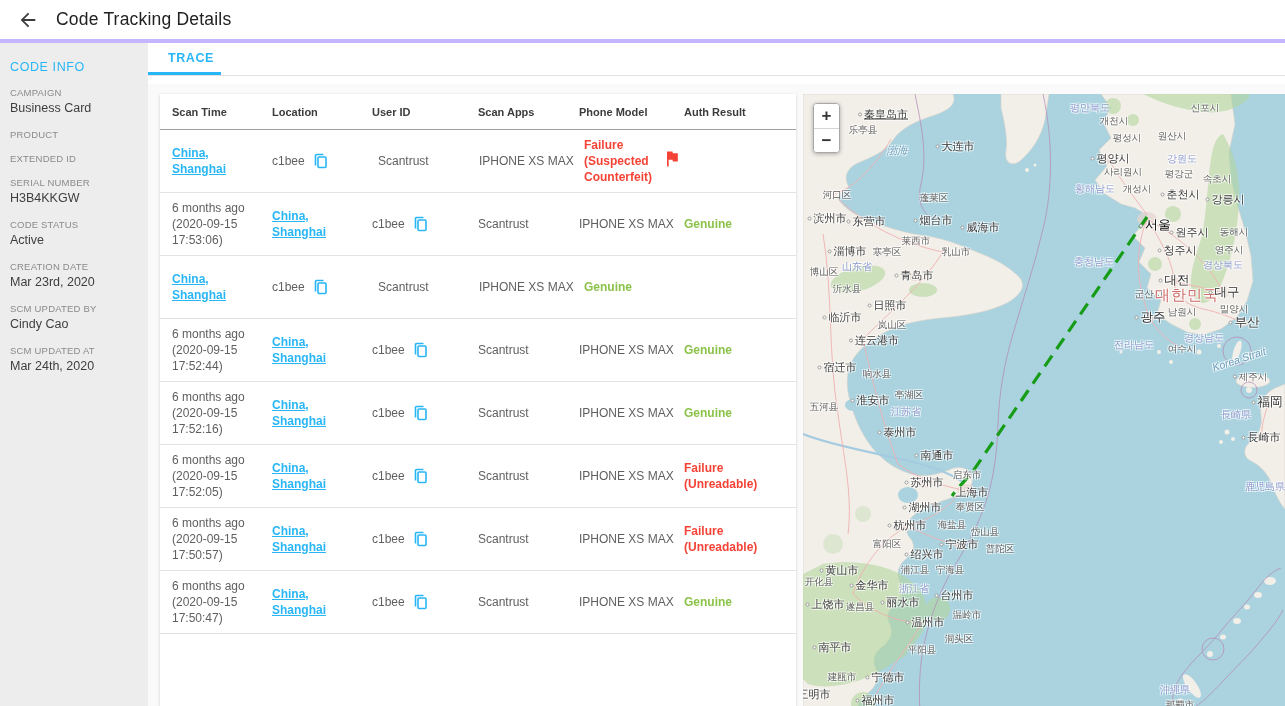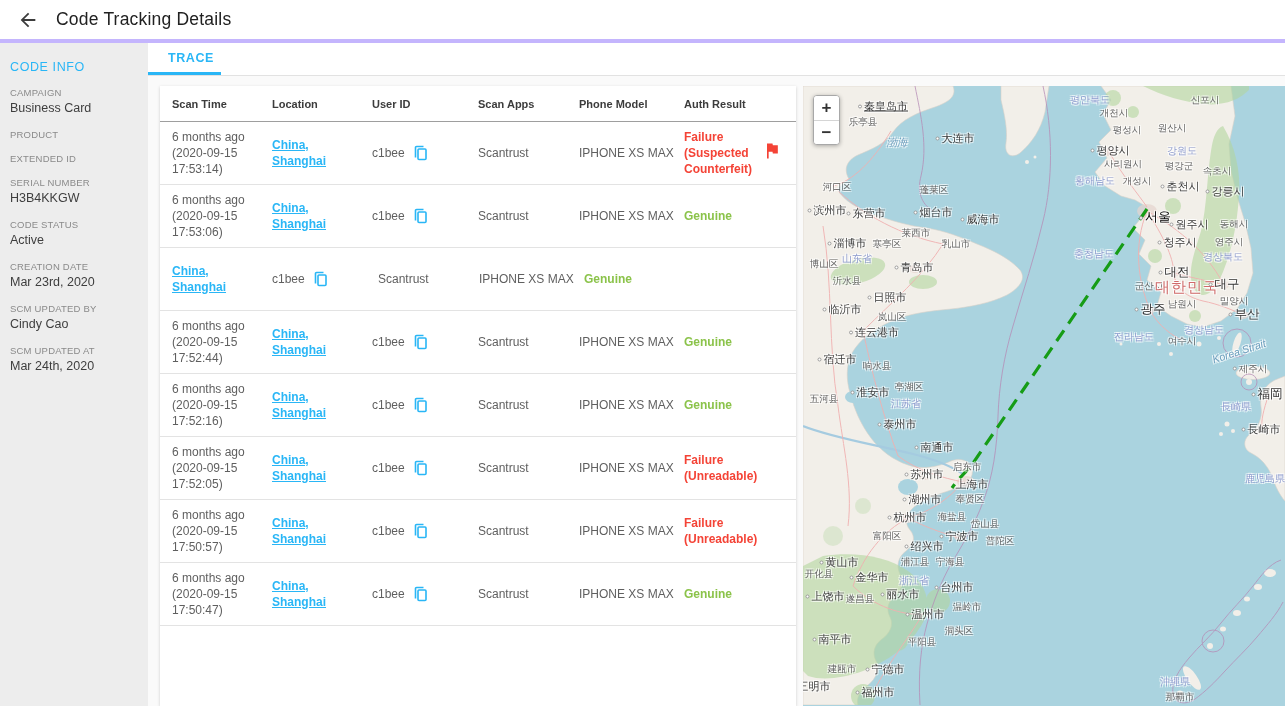--- a/index.html
+++ b/index.html
@@ -23,21 +23,21 @@
 
   
   .sidepanel {
     width:148px; flex:none; background:#ededed; padding:10px 14px 10px 10px; overflow:hidden;
   }
   .panel-title { font-size:12.5px; color:#29b6f6; letter-spacing:.6px; margin:7px 0 8px 0; }
   .flabel { font-size:9.5px; color:#8a8a8a; margin-top:13px; letter-spacing:.2px; }
   .fvalue { font-size:12.5px; color:#3e3e3e; margin-top:2px; line-height:1.28; word-break:break-all; }
 
   
-  .main { flex:1; display:flex; flex-direction:column; min-width:0; }
+  .main { flex:1; display:flex; flex-direction:column; min-width:0;gap:8px; }
   .tabbar { height:33px; flex:none; background:#fff; border-bottom:1px solid #e2e2e2; position:relative; }
   .tab { display:inline-block; padding:0 20px; line-height:30px; font-size:12.5px; font-weight:700;
          letter-spacing:.6px; color:#29b6f6; cursor:pointer; }
   .tab-underline { position:absolute; left:0; bottom:0; width:73px; height:3px; background:#29b6f6; }
 
   .content { flex:1; min-height:0; background:#fafafa; display:flex; padding:10px 0 0 12px; gap:7px; }
 
   
   .card { width:636px; flex:none; background:#fff; box-shadow:0 1px 3px rgba(0,0,0,.18); overflow:hidden; }
   .thead { display:flex; align-items:center; height:36px; padding-left:12px; border-bottom:1px solid #9e9e9e; }
@@ -117,21 +117,20 @@
         <div class="thead" id="thead">
             <div class="th c1">Scan Time</div>
             <div class="th c2">Location</div>
             <div class="th c3">User ID</div>
             <div class="th c4">Scan Apps</div>
             <div class="th c5">Phone Model</div>
             <div class="th c6">Auth Result</div>
           </div>
         <div id="tbody">
             <div class="tr">
-              <div class="td c1">6 months ago (2020-09-15 17:53:14)</div>
               <div class="td c2"><a class="loc">China, Shanghai</a></div>
               <div class="td c3">
                 <span>c1bee</span>
                 <button class="copy-btn">
                   <svg width="17" height="18" viewBox="0 0 17 18" fill="none">
                     <rect x="6" y="5" width="8" height="10.5" rx="1" stroke="#29b6f6" stroke-width="1.6"></rect>
                     <path d="M3.5 13.5 V3.6 A1.1 1.1 0 0 1 4.6 2.5 H11.5" stroke="#29b6f6" stroke-width="1.6"></path>
                   </svg>
                 </button>
               </div>

